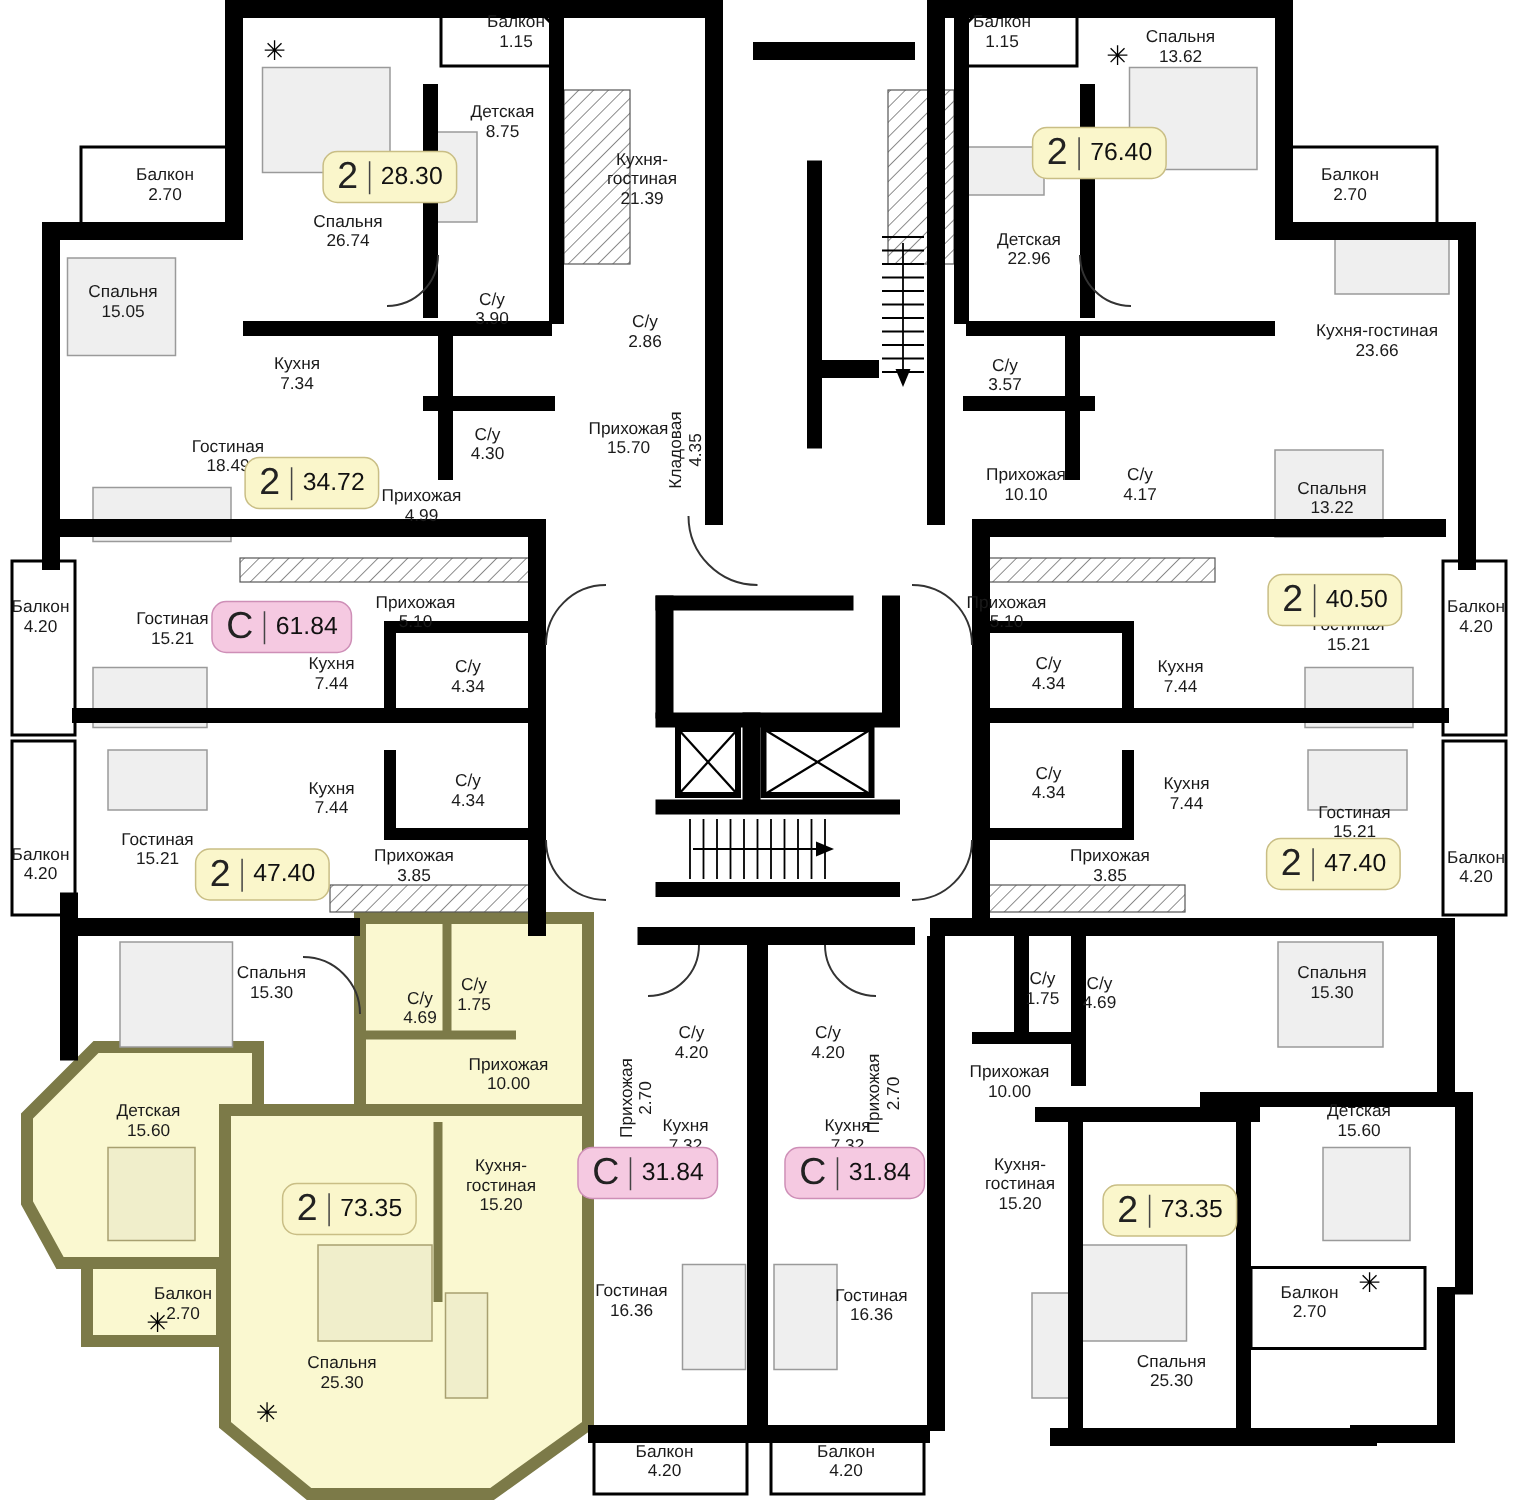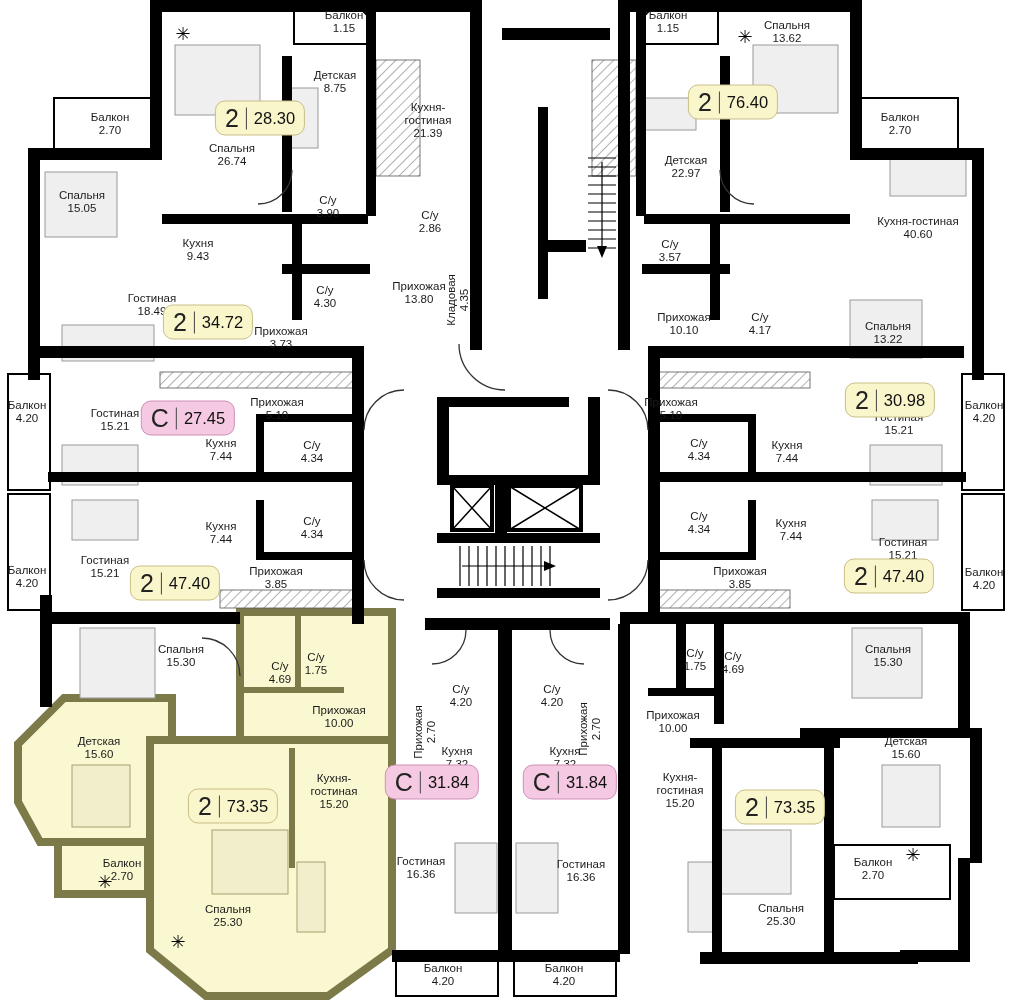--- a/index.html
+++ b/index.html
@@ -239,65 +239,65 @@
       <div class="room" style="left: 110px; top: 124px;">
         <div>Балкон</div>
         <div>2.70</div>
       </div>
       <div class="room" style="left: 82px; top: 202px;">
         <div>Спальня</div>
         <div>15.05</div>
       </div>
       <div class="room" style="left: 198px; top: 250px;">
         <div>Кухня</div>
-        <div>9.43</div>
+        <div>7.34</div>
       </div>
       <div class="room" style="left: 152px; top: 305px;">
         <div>Гостиная</div>
         <div>18.49</div>
       </div>
       <div class="room" style="left: 325px; top: 297px;">
         <div>С/у</div>
         <div>4.30</div>
       </div>
       <div class="room" style="left: 281px; top: 338px;">
         <div>Прихожая</div>
-        <div>3.73</div>
+        <div>4.99</div>
       </div>
       <div class="room" style="left: 430px; top: 222px;">
         <div>С/у</div>
         <div>2.86</div>
       </div>
       <div class="room" style="left: 419px; top: 293px;">
         <div>Прихожая</div>
-        <div>13.80</div>
+        <div>15.70</div>
       </div>
       <div class="room rot" style="left: 458px; top: 300px;">
         <div>Кладовая</div>
         <div>4.35</div>
       </div>
       <div class="room" style="left: 668px; top: 22px;">
         <div>Балкон</div>
         <div>1.15</div>
       </div>
       <div class="room" style="left: 787px; top: 32px;">
         <div>Спальня</div>
         <div>13.62</div>
       </div>
       <div class="room" style="left: 686px; top: 167px;">
         <div>Детская</div>
-        <div>22.97</div>
+        <div>22.96</div>
       </div>
       <div class="room" style="left: 900px; top: 124px;">
         <div>Балкон</div>
         <div>2.70</div>
       </div>
       <div class="room" style="left: 918px; top: 228px;">
         <div>Кухня-гостиная</div>
-        <div>40.60</div>
+        <div>23.66</div>
       </div>
       <div class="room" style="left: 670px; top: 251px;">
         <div>С/у</div>
         <div>3.57</div>
       </div>
       <div class="room" style="left: 684px; top: 324px;">
         <div>Прихожая</div>
         <div>10.10</div>
       </div>
       <div class="room" style="left: 760px; top: 324px;">
@@ -503,26 +503,26 @@
         <span class="b-area">76.40</span>
       </div>
       <div class="badge yellow" style="left: 208px; top: 322px;">
         <span class="b-type">2</span>
         <span class="b-sep"></span>
         <span class="b-area">34.72</span>
       </div>
       <div class="badge pink" style="left: 188px; top: 418px;">
         <span class="b-type">С</span>
         <span class="b-sep"></span>
-        <span class="b-area">27.45</span>
+        <span class="b-area">61.84</span>
       </div>
       <div class="badge yellow" style="left: 890px; top: 400px;">
         <span class="b-type">2</span>
         <span class="b-sep"></span>
-        <span class="b-area">30.98</span>
+        <span class="b-area">40.50</span>
       </div>
       <div class="badge yellow" style="left: 175px; top: 583px;">
         <span class="b-type">2</span>
         <span class="b-sep"></span>
         <span class="b-area">47.40</span>
       </div>
       <div class="badge yellow" style="left: 889px; top: 576px;">
         <span class="b-type">2</span>
         <span class="b-sep"></span>
         <span class="b-area">47.40</span>

